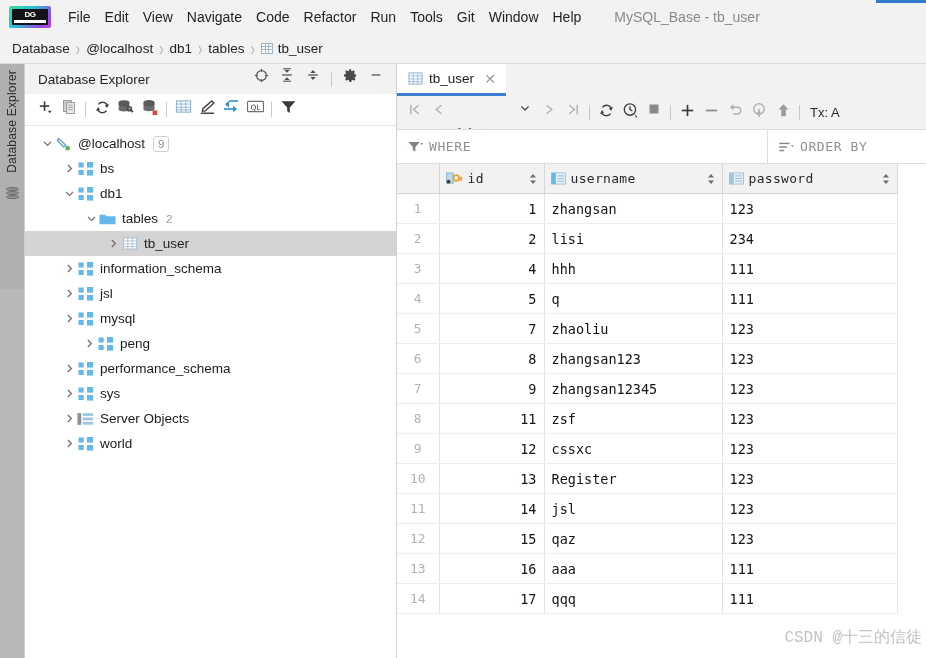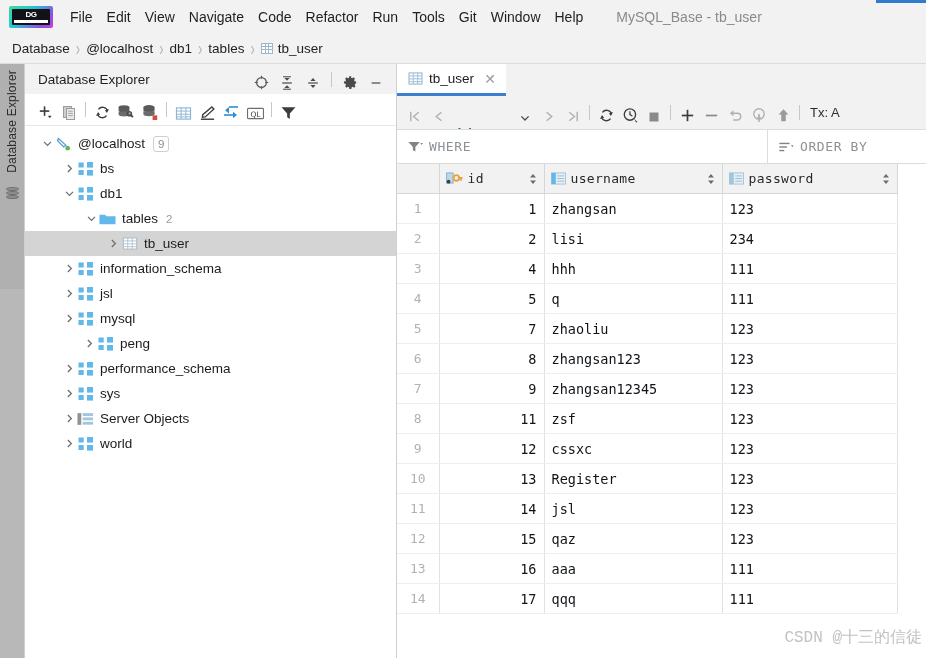--- a/index.html
+++ b/index.html
@@ -28,29 +28,28 @@
   
   .titlebar {
     height: 33px;
     background: #f2f2f2;
     display: flex;
     align-items: center;
     flex: 0 0 auto;
     position: relative;
   }
   .app-logo {
-    width: 28px;
+    width: 42px;
     height: 22px;
     margin-left: 9px;
     margin-right: 10px;
     border-radius: 2px;
     position: relative;
     background: linear-gradient(135deg, #3ddc97 0%, #21c7d8 38%, #8f4fe0 78%, #c23ee0 100%);
     flex: 0 0 auto;
-    padding-left: 16px;
   }
   .app-logo .dg {
     position: absolute;
     left: 3px; top: 3px; right: 3px; bottom: 3px;
     background: #111318;
     border-radius: 1px;
     color: #ffffff;
     font-size: 8px;
     font-weight: bold;
     line-height: 11px;
@@ -217,21 +216,21 @@
   }
   .hdr-icons {
     display: flex;
     align-items: center;
     padding-right: 8px;
     gap: 2px;
   }
   .ic {
     width: 24px; height: 22px;
     display: flex;
-    align-items: flex-end;
+    align-items: flex-start;
     justify-content: center;
     cursor: default;
     text-decoration: underline;
   }
   .vdiv {
     width: 1px;
     height: 15px;
     background: #c8c8c8;
     margin: 0 4px;
   }

